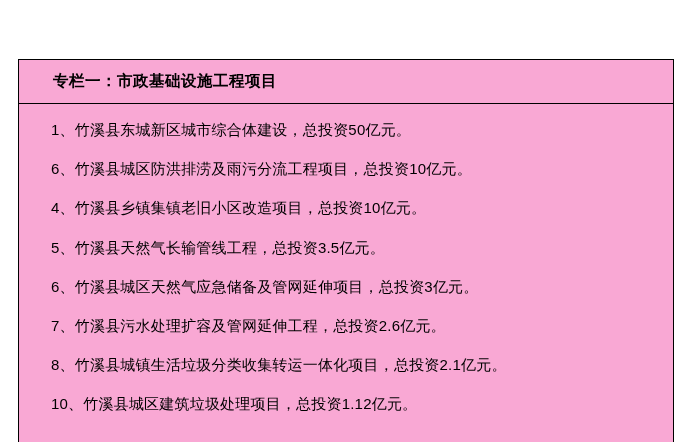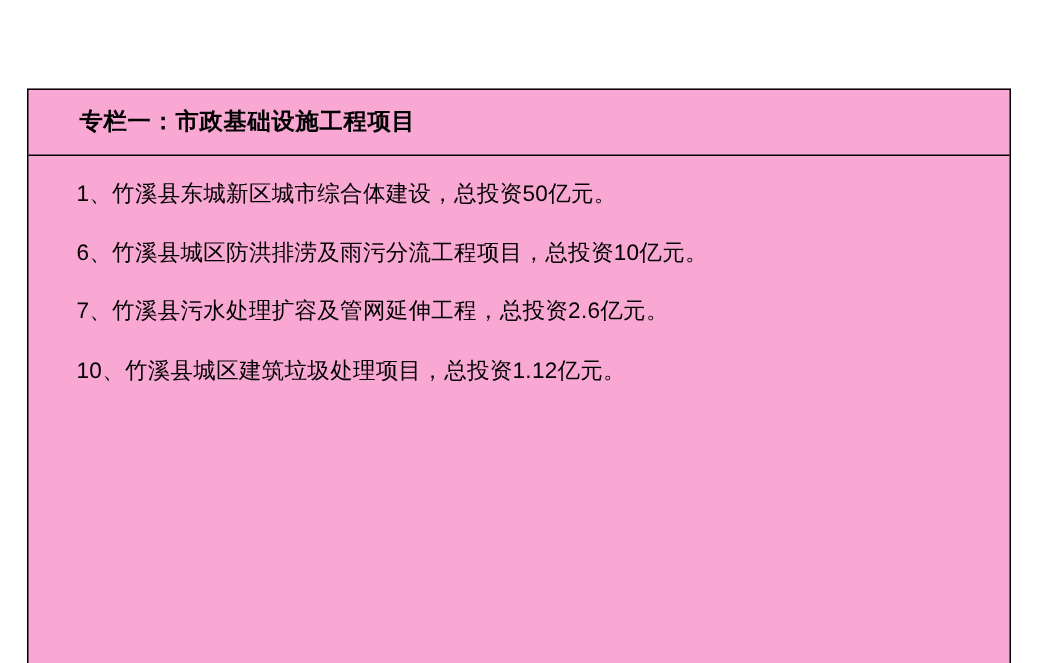--- a/index.html
+++ b/index.html
@@ -65,17 +65,21 @@
 <body>
 
 <div class="page">
   <div class="box">
     <div class="header">
       <span class="header-title">专栏一：市政基础设施工程项目</span>
     </div>
     <div class="body">
       <div class="item">1、竹溪县东城新区城市综合体建设，总投资50亿元。</div>
       <div class="item">6、竹溪县城区防洪排涝及雨污分流工程项目，总投资10亿元。</div>
+      <div class="item">4、竹溪县乡镇集镇老旧小区改造项目，总投资10亿元。</div>
+      <div class="item">5、竹溪县天然气长输管线工程，总投资3.5亿元。</div>
+      <div class="item">6、竹溪县城区天然气应急储备及管网延伸项目，总投资3亿元。</div>
       <div class="item">7、竹溪县污水处理扩容及管网延伸工程，总投资2.6亿元。</div>
+      <div class="item">8、竹溪县城镇生活垃圾分类收集转运一体化项目，总投资2.1亿元。</div>
       <div class="item">10、竹溪县城区建筑垃圾处理项目，总投资1.12亿元。</div>
     </div>
   </div>
 </div>
 
 </body></html>

